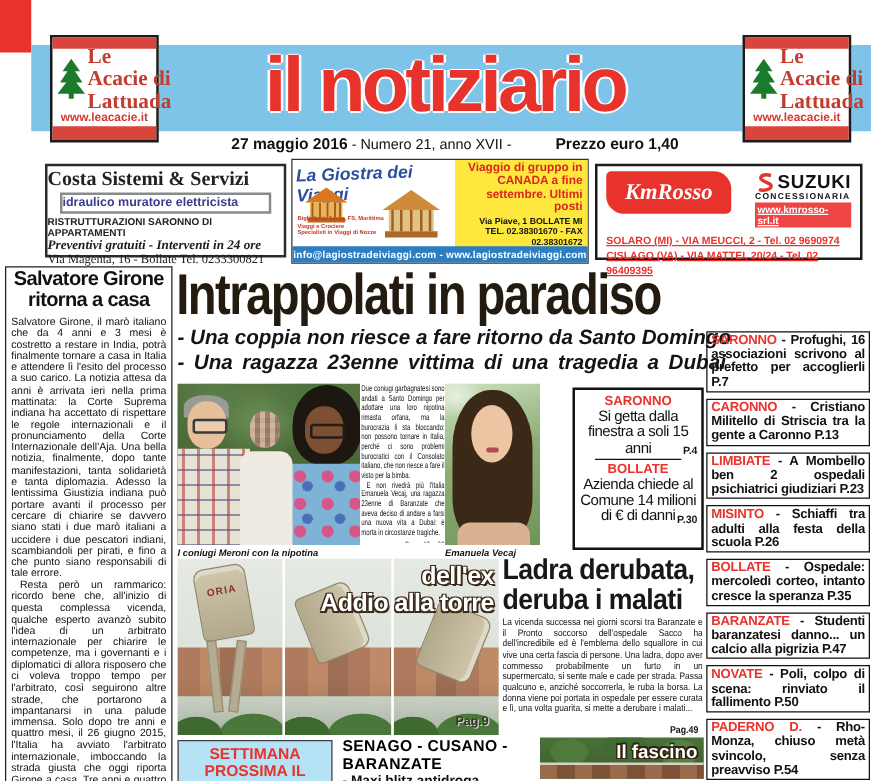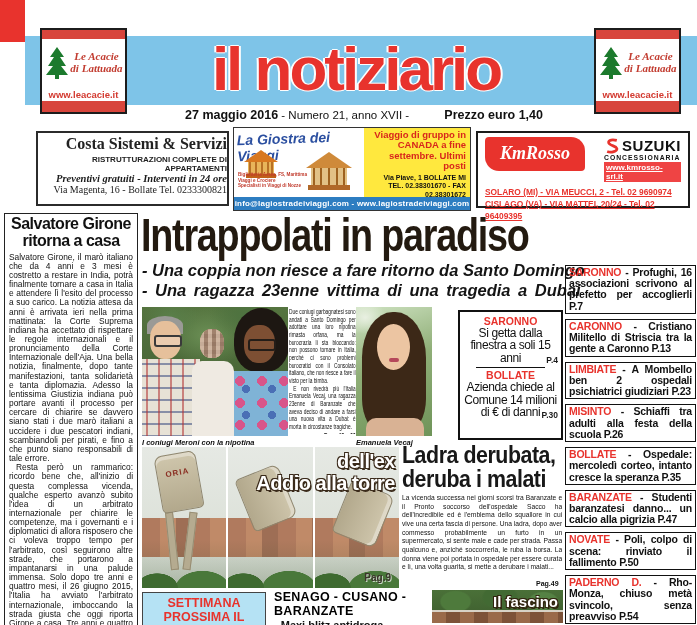--- a/index.html
+++ b/index.html
@@ -9,29 +9,29 @@
   
   .red-corner{left:0;top:0;width:25px;height:42px;background:#e8332d;}
   .mast-band{left:25px;top:36px;width:672px;height:69px;background:#7ec4e8;}
   .mast-title{left:128px;top:33px;width:456px;height:72px;line-height:72px;text-align:center;
     font-size:62px;font-weight:800;letter-spacing:-3px;color:#e8332d;
     text-shadow:-2px 0 0 #fdfdfd,2px 0 0 #fdfdfd,0 -1px 0 #fdfdfd,0 1px 0 #fdfdfd;}
   .acacie{width:87px;height:86px;border:2px solid #1c1c1c;background:#fff;box-sizing:border-box;}
   .acacie .band{position:absolute;left:0;right:0;height:9px;background:#d8453c;}
   .acacie .band.top{top:0;} .acacie .band.bot{bottom:0;height:11px;}
   .acacie .mid{position:absolute;left:2px;top:11px;right:2px;height:44px;display:flex;align-items:center;}
-  .acacie .name{font-family:"Liberation Serif",serif;font-style:italic;font-weight:700;
-    color:#c23c30;font-size:11px;line-height:1.05;text-align:center;}
+  .acacie .name{font-family:"Liberation Serif",serif;font-weight:700;
+    color:#c23c30;font-size:17px;line-height:1.05;}
   .acacie .url{position:absolute;left:0;right:0;bottom:12px;text-align:center;
     font-size:9.5px;font-weight:700;color:#d33a30;}
   .dateline{left:118px;top:108px;width:460px;text-align:center;font-size:11.5px;color:#111;}
   .dateline b{font-size:12.5px;margin-left:32px;}
   
   .ad-costa{left:36px;top:131px;width:193px;height:75px;border:2px solid #2b2b2b;background:#fff;
-    box-sizing:border-box;text-align:right;padding-top:2px;}
+    box-sizing:border-box;text-align:left;padding-top:2px;}
   .costa-title{font-family:"Liberation Serif",serif;font-weight:700;font-size:16px;color:#222;}
   .costa-srv{margin:1px 10px;border:2px solid #8a8a8a;font-weight:700;font-size:10px;color:#3c3c8e;padding:1px 0;}
   .costa-l1{font-size:8px;font-weight:700;color:#222;margin-top:2px;}
   .costa-l2{font-family:"Liberation Serif",serif;font-style:italic;font-weight:700;font-size:10.5px;}
   .costa-l3{font-family:"Liberation Serif",serif;font-size:10px;}
   .ad-giostra{left:233px;top:127px;width:238px;height:84px;border:1px solid #333;box-sizing:border-box;background:#fff;}
   .gio-left{position:absolute;left:0;top:0;width:132px;height:70px;overflow:hidden;}
   .gio-title{position:absolute;left:3px;top:2px;width:128px;font-style:italic;font-weight:700;
     font-size:14px;color:#2b4fa0;transform:rotate(-2deg);}
   .gio-small{position:absolute;left:4px;top:44px;width:70px;font-size:4.6px;line-height:1.25;color:#c0392b;font-weight:700;}
@@ -193,21 +193,22 @@
       <div class="name">Le Acacie di Lattuada</div>
     </div>
     <div class="url">www.leacacie.it</div>
     <div class="band bot"></div>
   </div>
 
   <div class="abs dateline"><b>27 maggio 2016</b><span> - Numero 21, anno XVII - </span><b>Prezzo euro 1,40</b></div>
 
   <div class="abs ad-costa">
     <div class="costa-title">Costa Sistemi &amp; Servizi</div>
-    <div class="costa-l1">RISTRUTTURAZIONI COMPLETE DI APPARTAMENTI</div>
+    <div class="costa-srv">idraulico muratore elettricista</div>
+    <div class="costa-l1">RISTRUTTURAZIONI SARONNO DI APPARTAMENTI</div>
     <div class="costa-l2">Preventivi gratuiti - Interventi in 24 ore</div>
     <div class="costa-l3">Via Magenta, 16 - Bollate Tel. 0233300821</div>
   </div>
 
   <div class="abs ad-giostra">
     <div class="gio-left">
       <div class="gio-title">La Giostra dei Viaggi</div>
       <span class="gio-car1">
         <svg width="34" height="30" viewBox="0 0 34 30">
             <path d="M17 0 L34 12 H0 Z" fill="#d8771f"></path>

